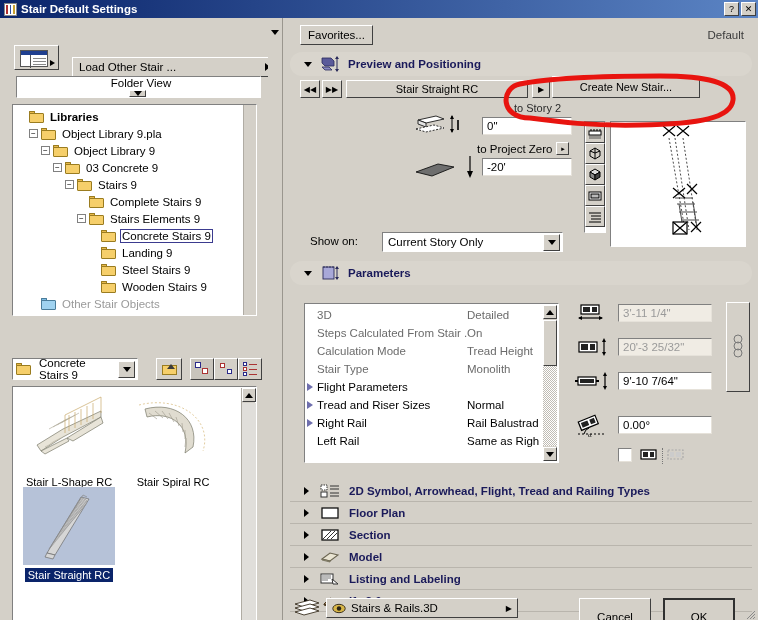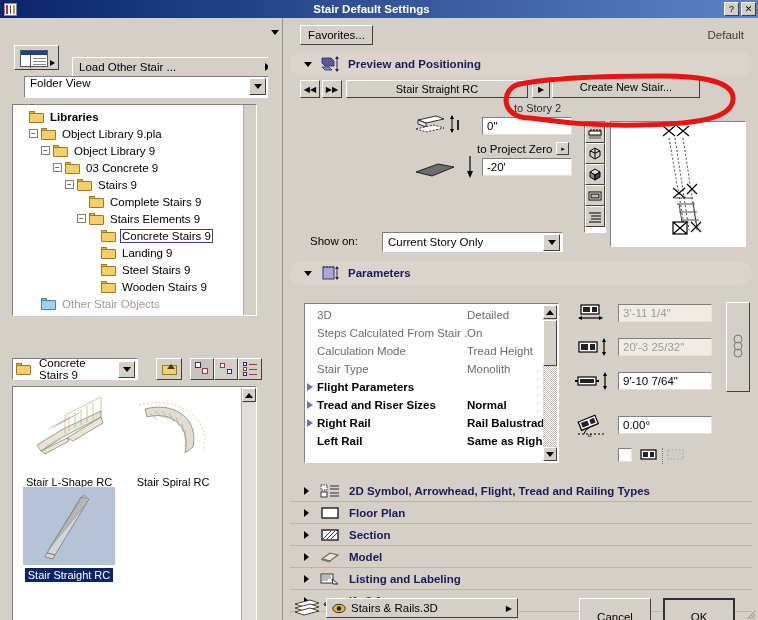--- a/index.html
+++ b/index.html
@@ -19,21 +19,21 @@
     display:flex; align-items:center; padding:0 2px;
   }
   #titlebar .tb-icon{
     width:13px;height:13px;margin:0 4px 0 2px;
     background:#fff; border:1px solid #888;
     display:flex; align-items:center; justify-content:center;
   }
   #titlebar .tb-icon i{display:block;width:2px;height:9px;background:#6c5b3e;margin:0 1px;}
   #titlebar .tb-title{
     color:#fff; font-weight:bold; font-size:11.5px; flex:1;
-    white-space:nowrap; overflow:hidden;text-align:center;
+    white-space:nowrap; overflow:hidden;
   }
   .tb-btn{
     width:15px;height:14px;margin-left:2px;background:#d4d0c8;
     border:1px solid #fff;border-right-color:#404040;border-bottom-color:#404040;
     font-size:9px;line-height:12px;text-align:center;color:#000;font-family:"Liberation Sans",sans-serif;
   }
   
   #shell{position:absolute;left:0;top:18px;width:758px;height:602px;background:#d4d0c8;}
   
   #leftpane{position:absolute;left:0;top:0;width:268px;height:602px;background:#d4d0c8;}
@@ -44,21 +44,21 @@
   #load-icon-btn .ico{position:absolute;left:5px;top:4px;width:28px;height:17px;background:#fff;border:1px solid #555;}
   #load-icon-btn .ico .bar{position:absolute;left:0;top:0;width:100%;height:4px;background:#1f3f8f;}
   #load-icon-btn .ico .sp{position:absolute;left:0;top:4px;width:10px;height:13px;border-right:1px solid #555;}
   #load-icon-btn .ico .ln{position:absolute;left:12px;height:1px;background:#888;width:13px;}
   #load-icon-btn .arw{position:absolute;right:3px;bottom:3px;width:0;height:0;border-left:5px solid #000;border-top:3.5px solid transparent;border-bottom:3.5px solid transparent;}
 
   #load-other{position:absolute;left:72px;top:39px;width:205px;height:20px;display:flex;align-items:center;padding:0 6px;}
   #load-other span{flex:1;font-size:11.5px;}
   .rtri{width:0;height:0;border-left:5px solid #000;border-top:4px solid transparent;border-bottom:4px solid transparent;}
 
-  #folderview{position:absolute;left:24px;top:58px;width:245px;height:22px;display:flex;align-items:flex-start;background:#fff;}
+  #folderview{position:absolute;left:16px;top:58px;width:245px;height:22px;display:flex;align-items:center;background:#fff;flex-direction:column;}
   #folderview .lbl{flex:1;padding-left:5px;font-size:11.5px;}
   .dd-btn{width:17px;height:17px;margin:1px 2px 0 0;background:#d4d0c8;border:1px solid #fff;border-right-color:#404040;border-bottom-color:#404040;display:flex;align-items:center;justify-content:center;}
   .dtri{width:0;height:0;border-top:5px solid #000;border-left:4px solid transparent;border-right:4px solid transparent;}
 
   #tree{position:absolute;left:12px;top:86px;width:245px;height:212px;background:#fff;overflow:hidden;}
   .trow{display:flex;align-items:center;height:17px;white-space:nowrap;font-size:11.5px;}
   .tog{width:9px;height:9px;border:1px solid #808080;background:#fff;font-size:8px;line-height:7px;text-align:center;margin-right:3px;color:#000;font-family:"Liberation Mono",monospace;flex:0 0 auto;}
   .togspace{width:12px;flex:0 0 auto;}
   .folder{width:15px;height:12px;margin-right:4px;position:relative;flex:0 0 auto;}
   .folder .tab{position:absolute;left:0;top:0;width:6px;height:3px;background:#e8b94a;border:1px solid #9a7c20;border-bottom:none;border-radius:1px 1px 0 0;}
@@ -122,21 +122,21 @@
 
   .vtb-btn{width:20px;height:21px;background:#d4d0c8;border:1px solid #fff;border-right-color:#404040;border-bottom-color:#404040;display:flex;align-items:center;justify-content:center;}
 
   #paramlist{position:absolute;left:18px;top:285px;width:255px;height:160px;background:#fff;border:1px solid #808080;border-right-color:#fff;border-bottom-color:#fff;overflow:hidden;}
   .prow{display:flex;height:18px;align-items:center;font-size:11.5px;padding-left:2px;}
   .prow .ptri{width:0;height:0;border-left:6px solid #6f6fae;border-top:4px solid transparent;border-bottom:4px solid transparent;margin-right:4px;flex:0 0 auto;}
   .prow .ptri.none{border-left-color:transparent;}
   .prow .pname{width:150px;white-space:nowrap;overflow:hidden;}
   .prow .pval{white-space:nowrap;overflow:hidden;flex:1;}
   .prow.grey .pname,.prow.grey .pval{color:#6b6b6b;}
-  .prow.b .pname,.prow.b .pval{font-weight:bold;}
+  .prow.b .pname,.prow.b .pval{font-weight:normal;}
   #paramscroll{position:absolute;right:1px;top:1px;width:14px;height:156px;background:#d4d0c8;}
   #paramscroll .sbtn{width:14px;height:14px;background:#d4d0c8;border:1px solid #fff;border-right-color:#404040;border-bottom-color:#404040;display:flex;align-items:center;justify-content:center;}
   #paramscroll .thumbb{position:absolute;top:15px;width:14px;height:46px;background:#d4d0c8;border:1px solid #fff;border-right-color:#404040;border-bottom-color:#404040;}
   #paramscroll .trk{position:absolute;top:61px;bottom:15px;width:14px;background:repeating-conic-gradient(#ffffff 0% 25%, #c0bcb4 0% 50%) 50%/2px 2px;}
 
   #bottombar{position:absolute;left:0;top:580px;width:472px;height:22px;}
   .btm-btn{position:absolute;top:0;height:38px;display:flex;align-items:center;justify-content:center;font-size:11.5px;}
   #okbtn{border:2px solid #303030;}
 
   #redmark{position:absolute;left:0;top:0;width:758px;height:620px;pointer-events:none;}

